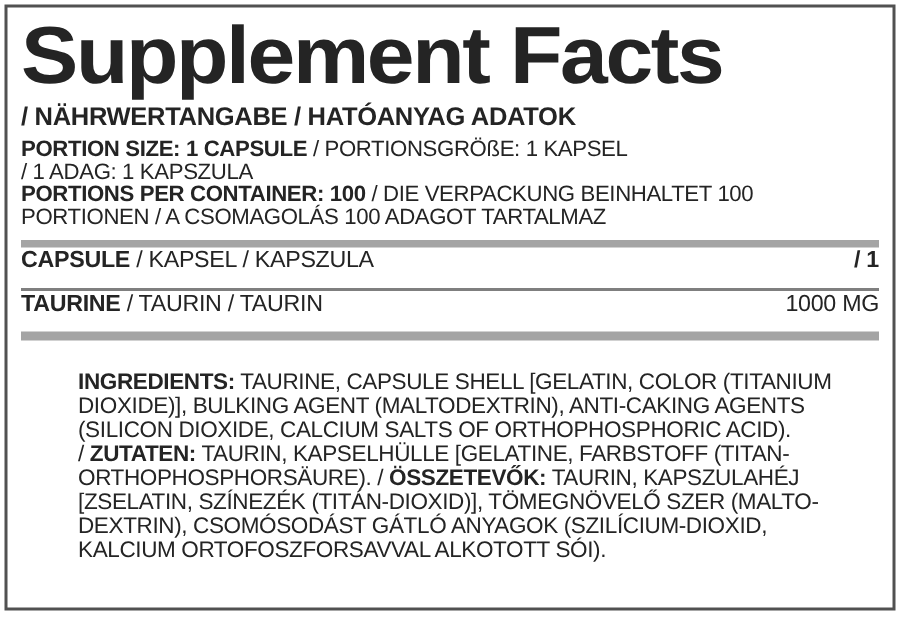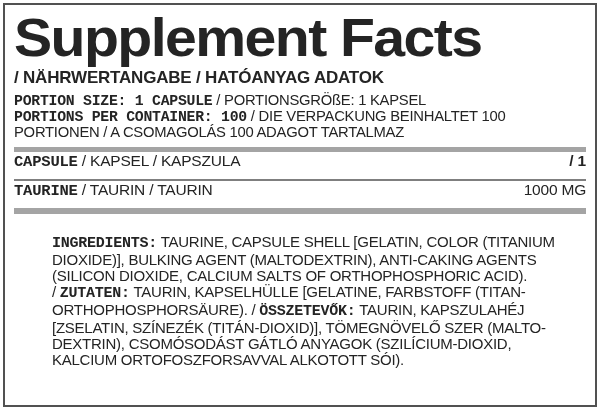--- a/index.html
+++ b/index.html
@@ -9,21 +9,21 @@
     -webkit-font-smoothing:antialiased;
   }
   .label{
     position:absolute;left:3px;top:3px;right:3px;bottom:4px;
     border:2px solid var(--border,#515151);
     padding:5px 9px 0 9px;
     box-sizing:border-box;
     color:var(--text,#242424);
     overflow:hidden;
   }
-  .b{font-weight:bold;font-family:Liberation Mono, monospace;}
+  .b{font-weight:bold;}
   .title{
     font-size:54px;font-weight:bold;line-height:0.95;
     letter-spacing:-1.5px;white-space:nowrap;
     transform:scaleX(1.06);transform-origin:left center;
     margin-top:2px;color:var(--text,#242424);
   }
   .subtitle{
     font-size:17px;font-weight:bold;letter-spacing:-0.2px;
     margin-top:5px;white-space:nowrap;
   }
@@ -53,20 +53,21 @@
 <body style="background: rgb(255, 255, 255);">
 
 <div class="label">
 
   <div class="title">Supplement Facts</div>
 
   <div class="subtitle">/ NÄHRWERTANGABE / HATÓANYAG ADATOK</div>
 
   <div class="portion">
     <div class="pline"><span class="b">PORTION SIZE: 1 CAPSULE</span><span> / PORTIONSGRÖßE: 1 KAPSEL</span></div>
+    <div class="pline"><span>/ 1 ADAG: 1 KAPSZULA</span></div>
     <div class="pline"><span class="b">PORTIONS PER CONTAINER: 100</span><span> / DIE VERPACKUNG BEINHALTET 100</span></div>
     <div class="pline"><span>PORTIONEN / A CSOMAGOLÁS 100 ADAGOT TARTALMAZ</span></div>
   </div>
 
   <div class="bar"></div>
 
   <div class="row">
     <span class="rname"><span class="b">CAPSULE</span><span> / KAPSEL / KAPSZULA</span></span>
     <span class="rval bold">/ 1</span>
   </div>

